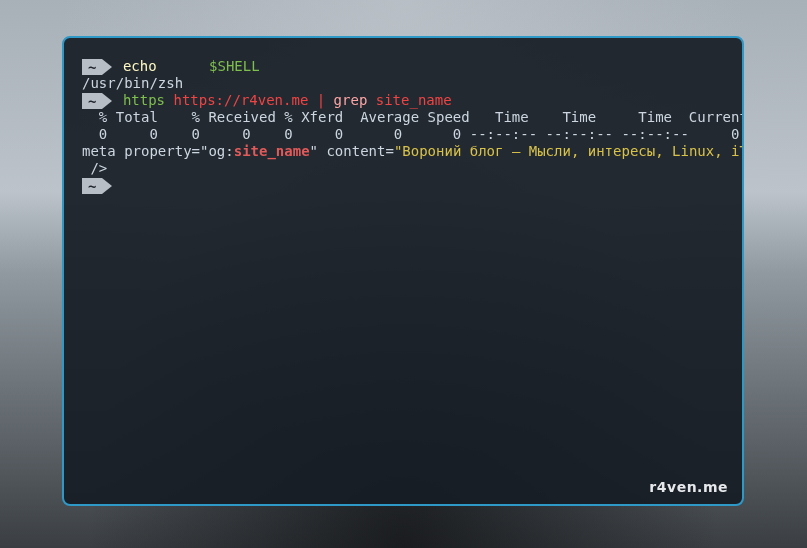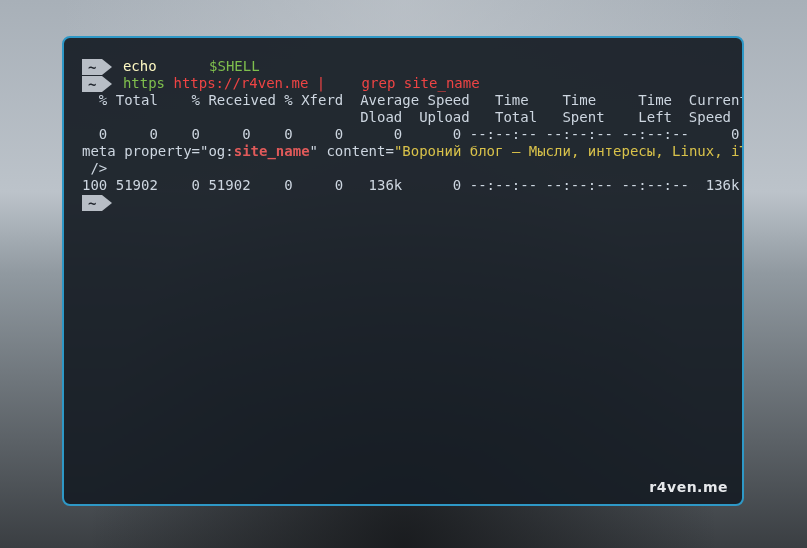--- a/index.html
+++ b/index.html
@@ -54,21 +54,21 @@
   .prompt .arrow {
     width: 0; height: 0;
     border-top: 8px solid transparent;
     border-bottom: 8px solid transparent;
     border-left: 10px solid #b8bec6;
     display: inline-block;
   }
   .cmd-echo { color: #fef9c3; }
   .cmd-var  { color: #7fbf4d; margin-left: 44px; }
   .cmd-curl { color: #7fbf4d; }
-  .cmd-grep { color: #ef4444; margin-left: 28px; }
+  .cmd-grep { color: #fca5a5; }
   .plain    { color: #cdd6e0; }
   .white    { color: #ef4444; }
   .hl-name  { color: #e05a5a; font-weight: bold; }
   .hl-str   { color: #d9c24a; }
   .watermark {
     position: absolute;
     right: 14px;
     bottom: 8px;
     color: #e6e8eb;
     font-weight: bold;
@@ -78,28 +78,27 @@
   }
 </style>
 </head>
 <body>
 <div class="bg-overlay"></div>
 
 <div class="terminal">
 
   <div class="line"><span class="prompt"><span class="home">~</span><span class="arrow"></span></span> <span class="cmd-echo">echo</span> <span class="cmd-var">$SHELL</span></div>
 
+  <div class="line plain">/usr/bin/zsh</div>
 
   <div class="line"><span class="prompt"><span class="home">~</span><span class="arrow"></span></span> <span class="cmd-curl">https</span><span class="white"> https://r4ven.me | </span><span class="cmd-grep">grep</span><span class="white"> site_name</span></div>
 
   <div class="line plain">  % Total    % Received % Xferd  Average Speed   Time    Time     Time  Current</div>
-  <div class="line plain">                                 Dload  Upload   Total   Spent    Left  Speed</div>
   <div class="line plain">  0     0    0     0    0     0      0      0 --:--:-- --:--:-- --:--:--     0 &lt;</div>
 
   <div class="line"><span class="plain">meta property="og:</span><span class="hl-name">site_name</span><span class="plain">" content=</span><span class="hl-str">"Вороний блог – Мысли, интересы, Linux, iT"</span></div>
   <div class="line plain"> /&gt;</div>
 
-  <div class="line plain">100 51902    0 51902    0     0   136k      0 --:--:-- --:--:-- --:--:--  136k</div>
 
   <div class="line"><span class="prompt"><span class="home">~</span><span class="arrow"></span></span></div>
 
   <div class="watermark">r4ven.me</div>
 </div>
 
 </body></html>

